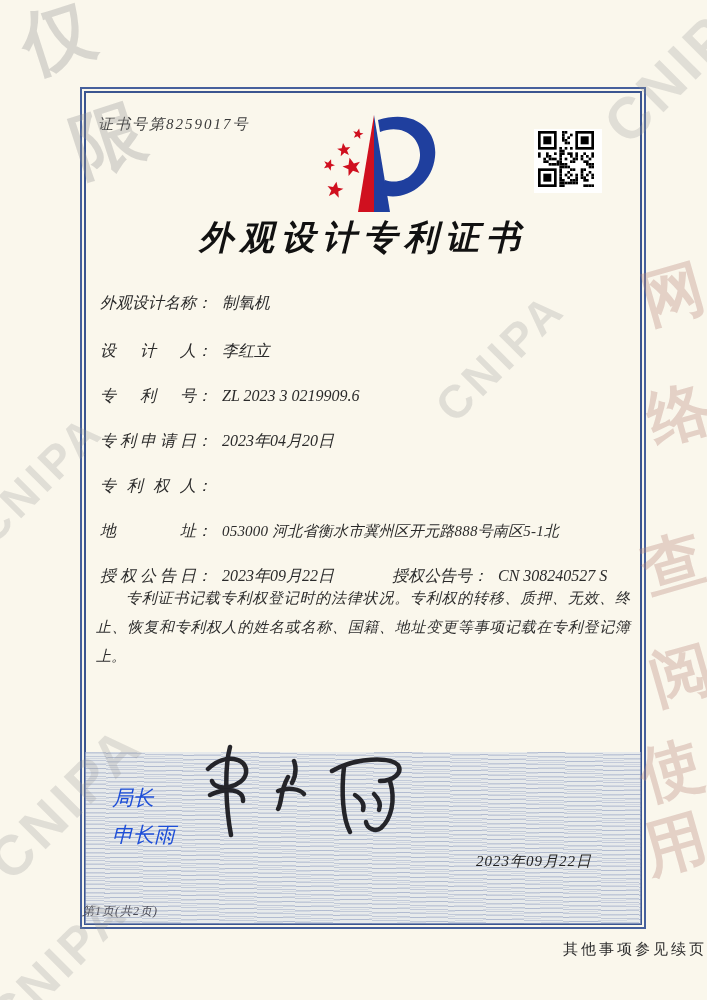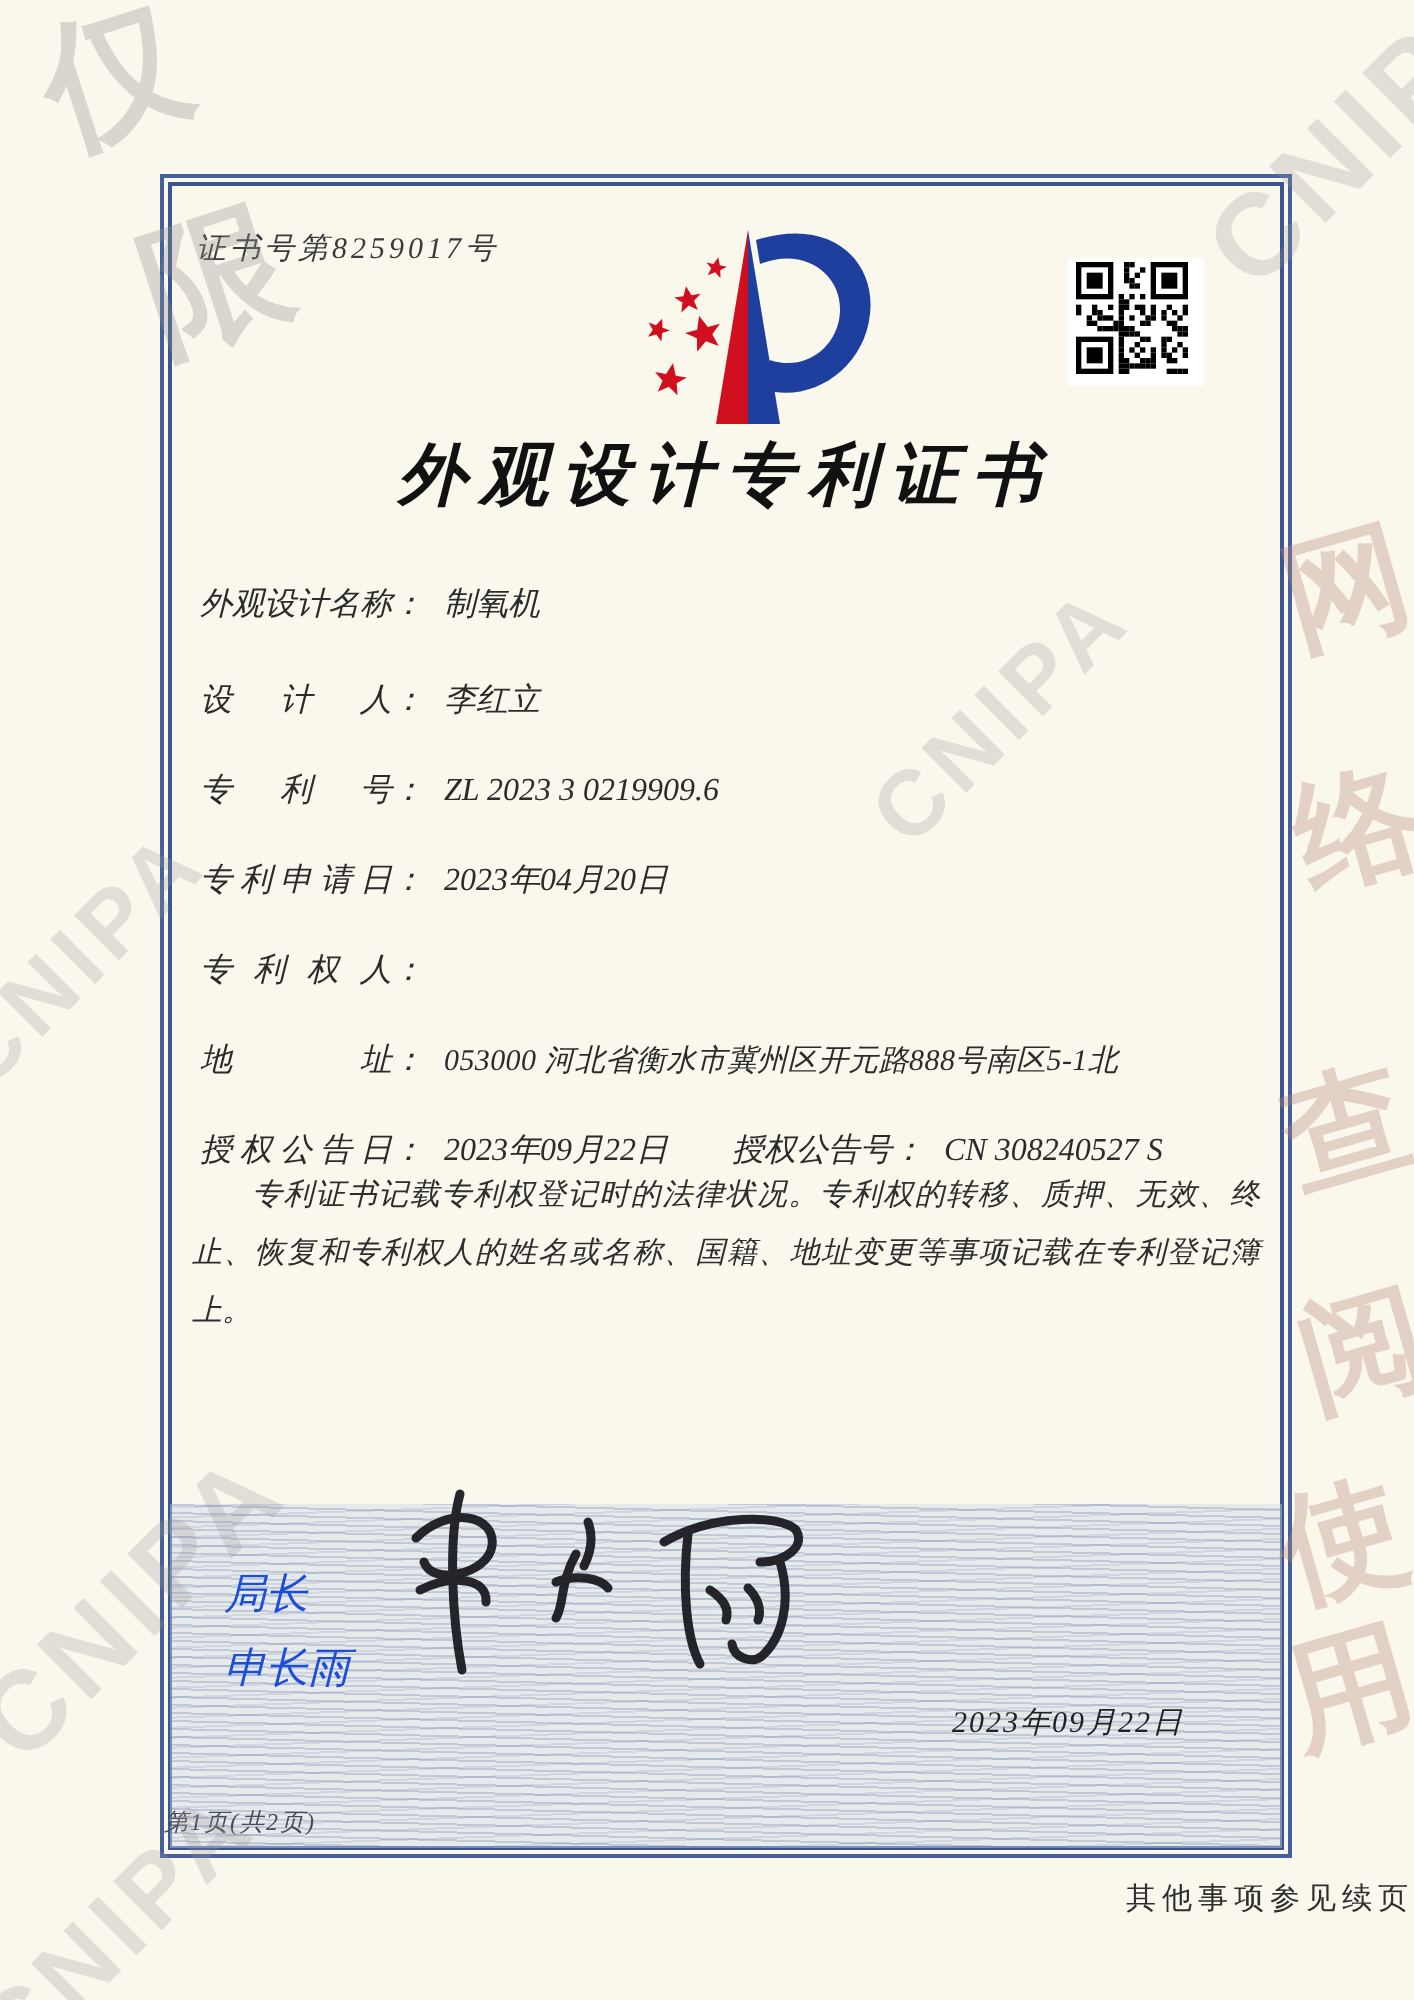--- a/index.html
+++ b/index.html
@@ -51,21 +51,21 @@
   .frow{display:flex;align-items:flex-start;margin-bottom:23px;line-height:22px;}
   .frow.first{margin-bottom:26px;}
   .flabel{
     display:inline-block;width:96px;
     text-align:justify;text-align-last:justify;
     flex:0 0 96px;
   }
   .fcolon{flex:0 0 auto;}
   .fvalue{margin-left:10px;white-space:nowrap;}
   .fvalue.addr{font-size:15px;letter-spacing:0.2px;}
-  .flabel2{margin-left:32px;flex:0 0 auto;}
+  .flabel2{margin-left:58px;flex:0 0 auto;}
   
   .body-text{position:absolute;left:14px;top:495px;width:534px;font-size:15px;line-height:29px;color:#2e2e2e;}
   .body-text p{margin:0;text-indent:2em;text-align:justify;}
   
   .sig-block{
     position:absolute;left:30px;bottom:82px;z-index:2;
     font-family:"Liberation Sans","DejaVu Sans",sans-serif;
     font-size:21px;color:#1d4ed8;line-height:20px;margin-top:45px;
   }
   .sig-block .role{margin-bottom:17px;}

